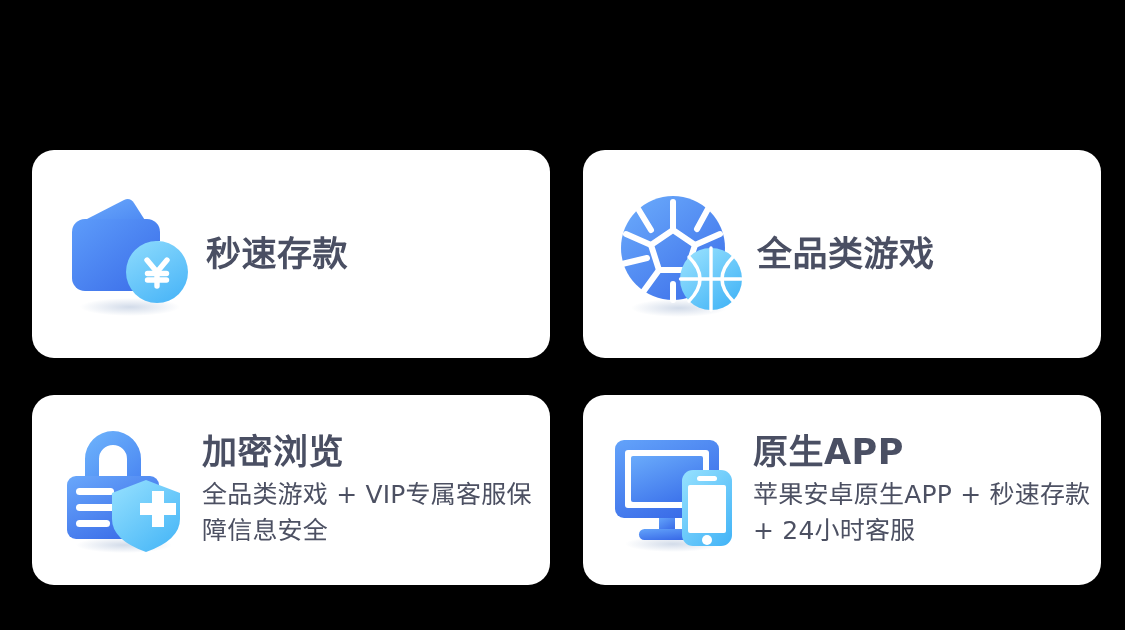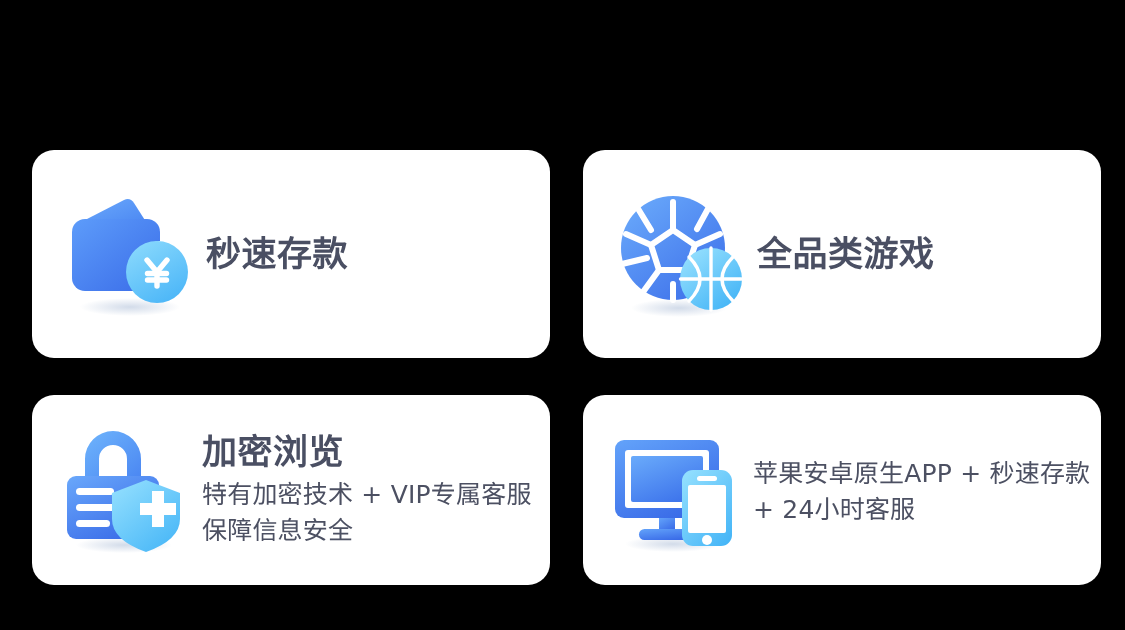--- a/index.html
+++ b/index.html
@@ -266,21 +266,21 @@
             <rect x="18" y="64" width="38" height="7" rx="3.5"></rect>
             <rect x="18" y="80" width="46" height="7" rx="3.5"></rect>
             <rect x="18" y="96" width="34" height="7" rx="3.5"></rect>
           </g>
           <path d="M88 56 L122 69 V95 Q122 116 88 128 Q54 116 54 95 V69 Z" fill="url(#l-shield)"></path>
           <path d="M82 79 h12 v-12 h12 v12 h12 v12 h-12 v12 h-12 v-12 h-12 Z" fill="#ffffff"></path>
         </svg>
       </div>
       <div class="card-text">
         <p class="card-title">加密浏览</p>
-        <p class="card-desc">特有加密技术 + VIP专属客服保障信息安全</p>
+        <p class="card-desc">全品类游戏 + VIP专属客服保障信息安全</p>
       </div>
     </div>
 
     <div class="card row2">
       <div class="card-icon">
         <svg viewBox="0 0 132 132" xmlns="http://www.w3.org/2000/svg">
           <defs>
             <linearGradient id="m-body" x1="0" y1="0" x2="0.6" y2="1">
               <stop offset="0" stop-color="#63a3fa"></stop>
               <stop offset="1" stop-color="#3a6ce8"></stop>
@@ -304,18 +304,19 @@
           <rect x="22" y="32" width="72" height="46" rx="2" fill="url(#m-screen)"></rect>
           <rect x="50" y="94" width="16" height="14" fill="url(#m-body)"></rect>
           <rect x="30" y="105" width="57" height="11" rx="5.5" fill="url(#m-body)"></rect>
           <rect x="73" y="46" width="50" height="76" rx="11" fill="url(#m-phone)"></rect>
           <rect x="79" y="61" width="38" height="48" rx="2" fill="#ffffff"></rect>
           <rect x="88" y="52" width="20" height="5" rx="2.5" fill="#ffffff"></rect>
           <circle cx="98" cy="116" r="5" fill="#ffffff"></circle>
         </svg>
       </div>
       <div class="card-text">
+        <p class="card-title">原生APP</p>
         <p class="card-desc">苹果安卓原生APP + 秒速存款 + 24小时客服</p>
       </div>
     </div>
 
   </div>
 </div>
 
 </body></html>

